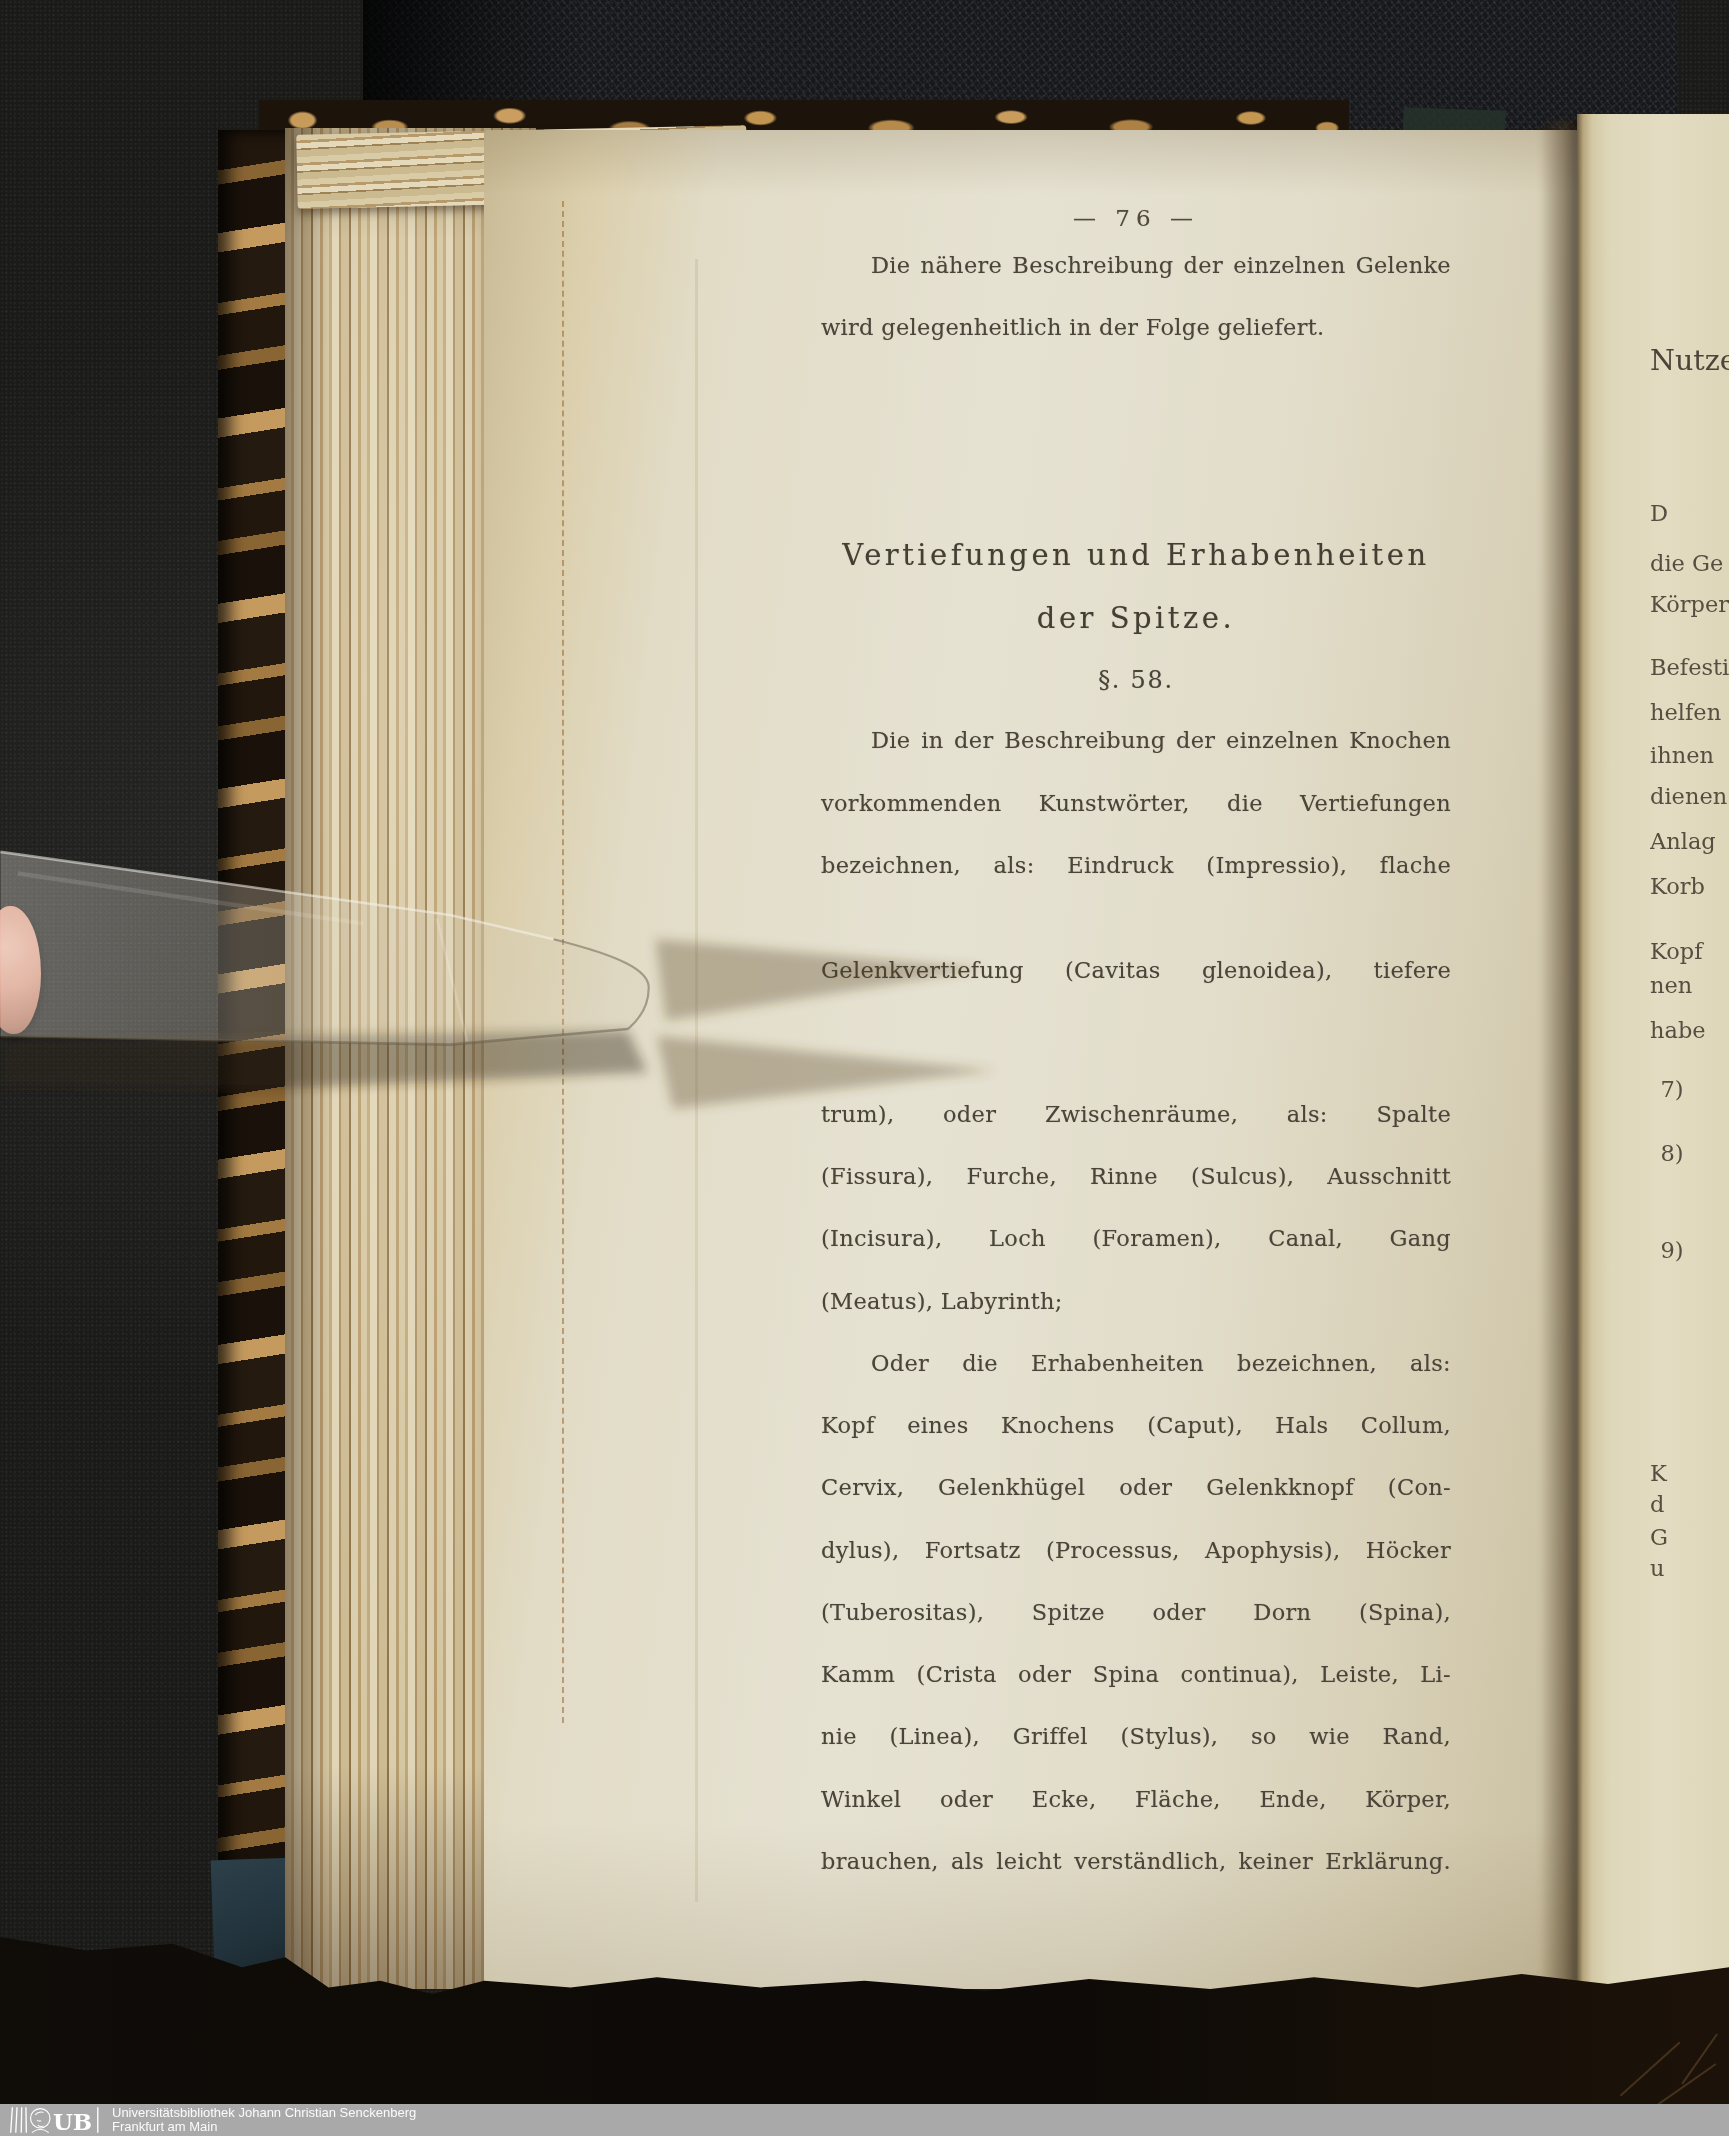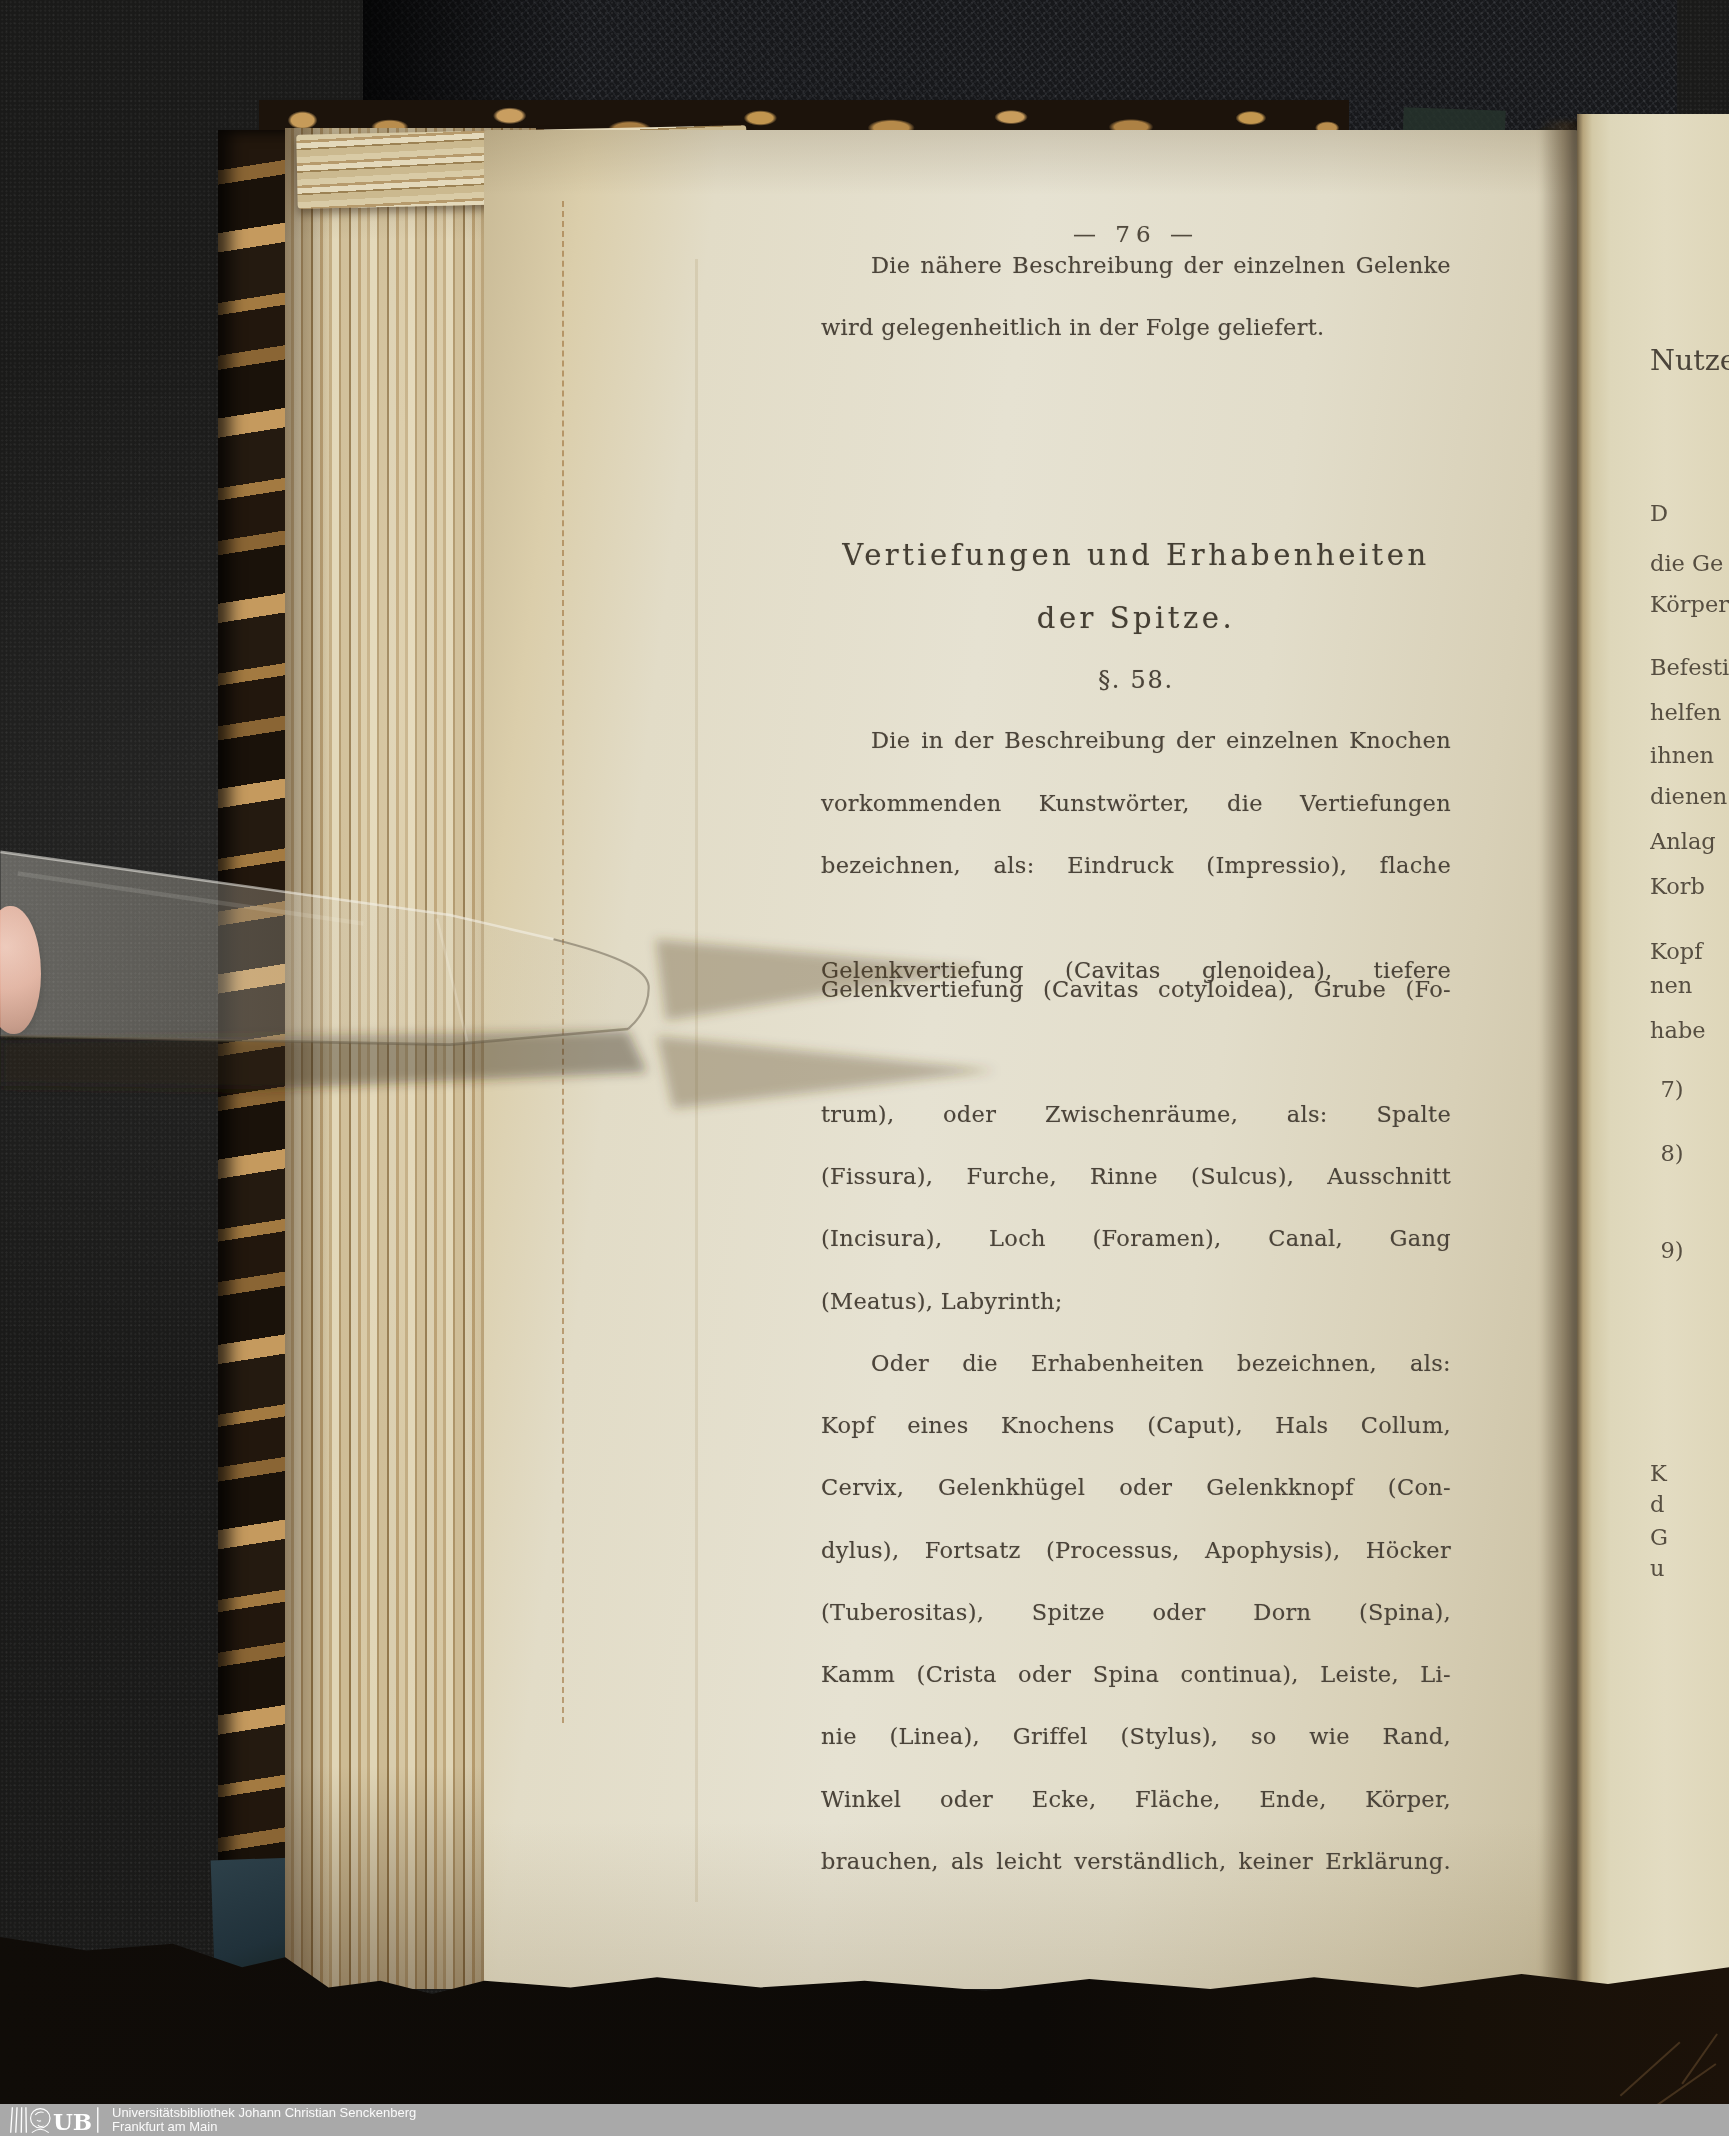--- a/index.html
+++ b/index.html
@@ -99,21 +99,21 @@
   #glass-wrap{left:0;top:813px;width:1038px;height:363px;}
 
   
   .ln{position:absolute;left:821px;width:630px;font-size:22.5px;line-height:29px;color:#4b443a;
       text-align:justify;letter-spacing:0.3px;text-shadow:0 0 0.9px rgba(70,60,45,.32);}
   .ln.j::after{content:"";display:inline-block;width:100%;height:0;}
   .ln.ind{text-indent:50px;}
   .ln.c{text-align:center;}
   .h1{font-size:29px;letter-spacing:3.5px;color:#443e33;}
   .sec{font-size:24px;letter-spacing:1.7px;}
-  .pgno{font-size:23px;letter-spacing:6px;color:#514a3e;margin-top:16px;}
+  .pgno{font-size:23px;letter-spacing:6px;color:#514a3e;}
 
   
   #rightfrag{left:1650px;top:0;width:80px;height:2137px;overflow:hidden;}
   .frag{position:absolute;left:0;white-space:nowrap;font-size:22.5px;color:#564e41;}
   .fragh{font-size:28.5px;color:#4b443a;}
   .fragm{padding-left:10.4px;}
 
   
   #bar{left:0;top:2104px;width:1729px;height:33px;background:#a9a9a9;}
   #bar-text{position:absolute;left:112px;top:1.7px;color:#fbfbfb;
@@ -149,21 +149,20 @@
   <div class="ln" style="top:313px">wird gelegenheitlich in der Folge geliefert.</div>
 
   <div class="ln c h1" style="top:541px">Vertiefungen und Erhabenheiten</div>
   <div class="ln c h1" style="top:604px">der Spitze.</div>
   <div class="ln c sec" style="top:666px">§. 58.</div>
 
   <div class="ln j ind" style="top:726px">Die in der Beschreibung der einzelnen Knochen</div>
   <div class="ln j" style="top:789px">vorkommenden Kunstwörter, die Vertiefungen</div>
   <div class="ln j" style="top:851px">bezeichnen, als: Eindruck (Impressio), flache</div>
   <div class="ln j" style="top:956px">Gelenkvertiefung (Cavitas glenoidea), tiefere</div>
-  <div class="ln j" style="top:975px">Gelenkvertiefung (Cavitas cotyloidea), Grube (Fo-</div>
   <div class="ln j" style="top:1100px">trum), oder Zwischenräume, als: Spalte</div>
   <div class="ln j" style="top:1162px">(Fissura), Furche, Rinne (Sulcus), Ausschnitt</div>
   <div class="ln j" style="top:1224px">(Incisura), Loch (Foramen), Canal, Gang</div>
   <div class="ln" style="top:1287px">(Meatus), Labyrinth;</div>
 
   <div class="ln j ind" style="top:1349px">Oder die Erhabenheiten bezeichnen, als:</div>
   <div class="ln j" style="top:1411px">Kopf eines Knochens (Caput), Hals Collum,</div>
   <div class="ln j" style="top:1473px">Cervix, Gelenkhügel oder Gelenkknopf (Con-</div>
   <div class="ln j" style="top:1536px">dylus), Fortsatz (Processus, Apophysis), Höcker</div>
   <div class="ln j" style="top:1598px">(Tuberositas), Spitze oder Dorn (Spina),</div>

